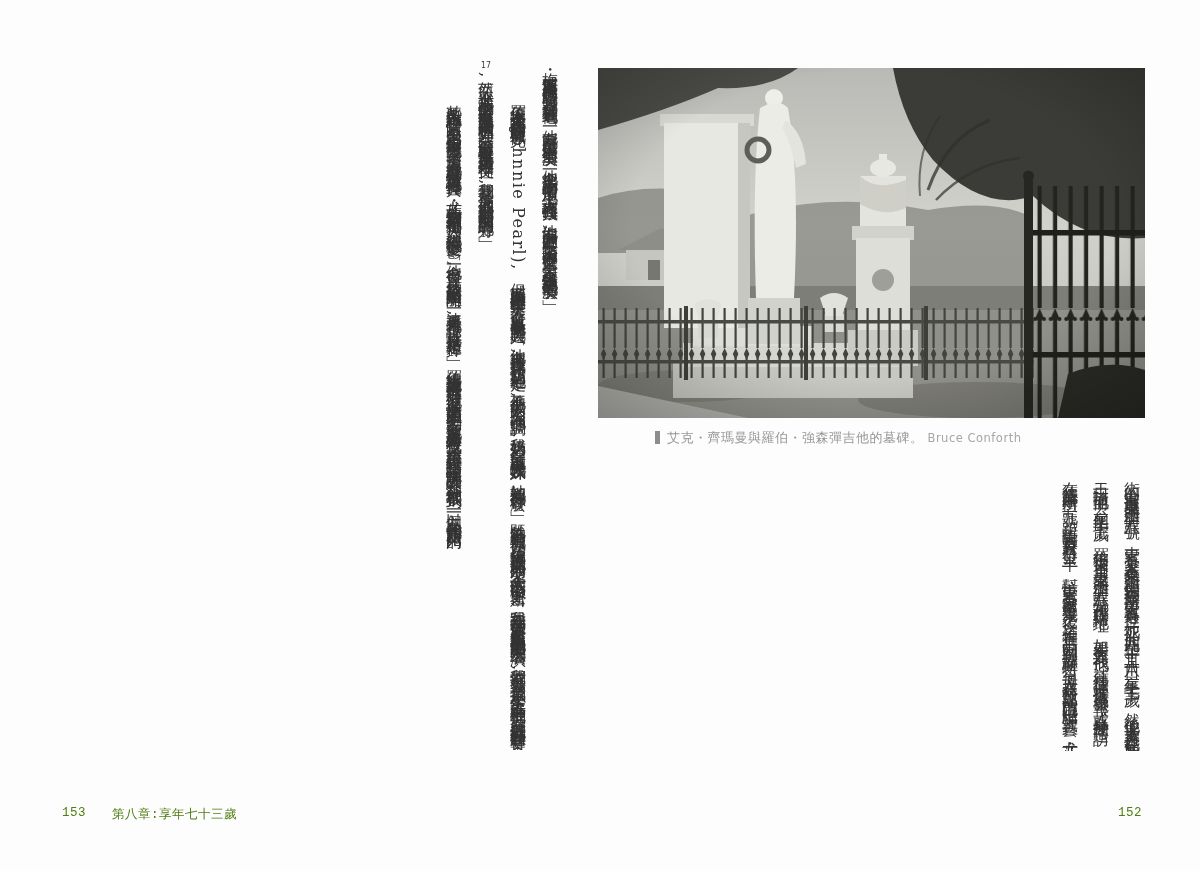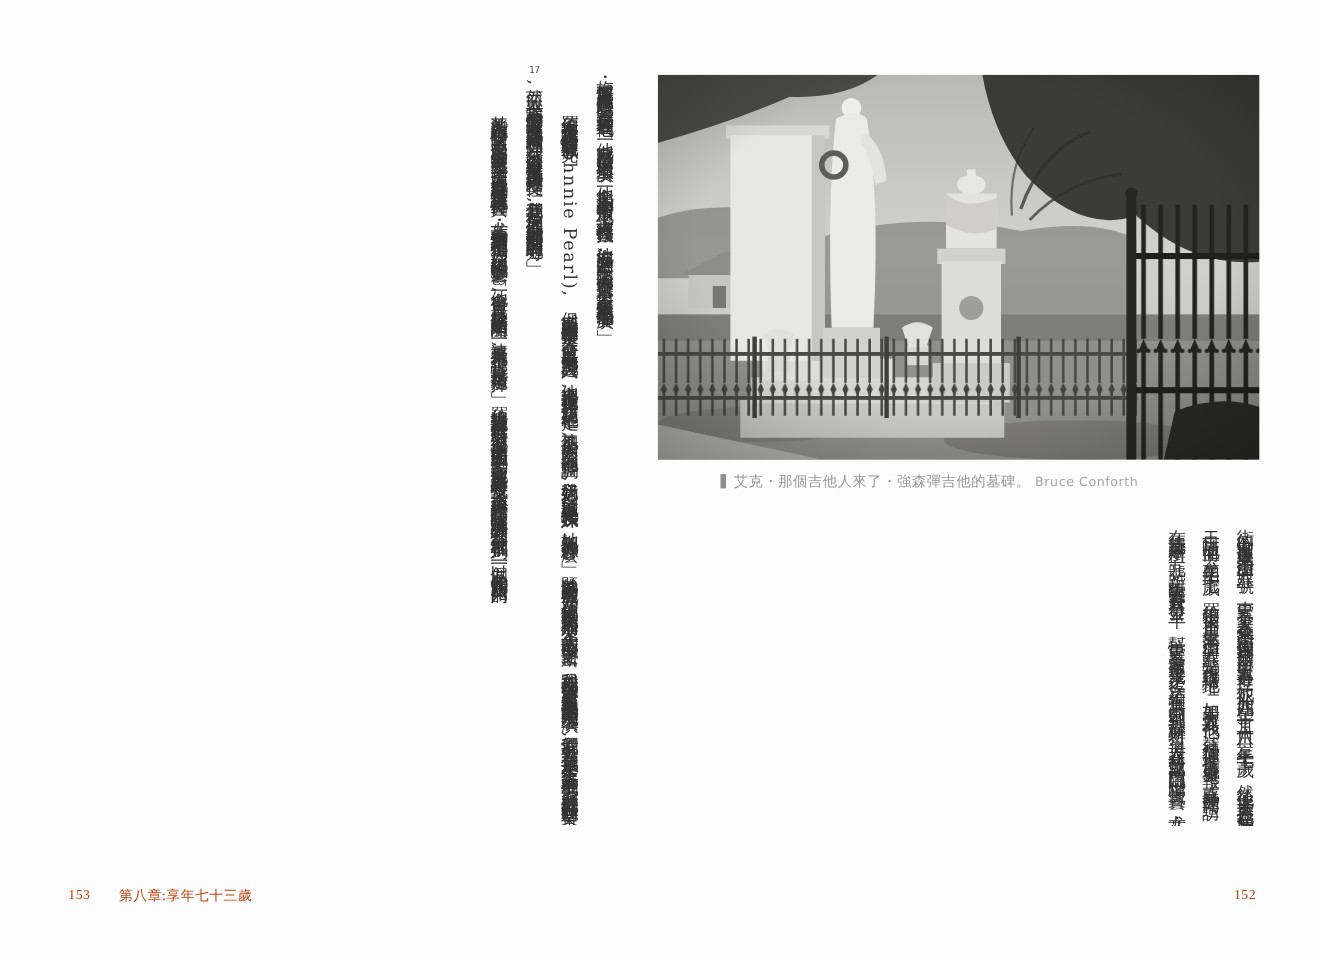--- a/index.html
+++ b/index.html
@@ -27,22 +27,22 @@
 
   
   .caption{position:absolute;left:598px;top:429px;width:547px;box-sizing:border-box;
            padding-left:57px;font-size:13px;color:#969696;letter-spacing:.5px;
            font-family:"DejaVu Sans","Liberation Sans",sans-serif;white-space:nowrap;}
   .caption .marker{display:inline-block;width:5px;height:13px;background:#8d8d8d;
                    margin-right:7px;vertical-align:-2px;}
   .caption .credit{font-size:11.5px;color:#a5a5a5;margin-left:4px;}
 
   
-  .footer{position:absolute;top:806px;font-size:12.5px;color:#c2410c;
-          font-family:Liberation Serif, serif;letter-spacing:.5px;}
+  .footer{position:absolute;top:806px;font-size:12.5px;color:#4d7c0f;
+          font-family:Liberation Mono, monospace;letter-spacing:.5px;}
   .footer-left{left:62px;display:flex;gap:26px;}
   .footer-right{right:58px;margin-left:25px;}
 </style>
 </head>
 <body>
 
 <div class="spread">
 
   <div class="vtext text-left">
       <p>梅・威廉斯跟親戚一起進城時,都會在這裡看到他。「他一向都是自己一個人在街上演奏。他會把一個小小的舊帽子放地上,讓人往裡面投錢。他沒有固定的聽眾,路過的人會停下來聽,但是不會有人特地跑來聽他演奏。」<span class="note">15</span></p>
@@ -150,21 +150,21 @@
         <rect x="426" y="112" width="9" height="238" fill="#262622"></rect>
         <circle cx="430.5" cy="108" r="5.5" fill="#262622"></circle>
         <path d="M470,306 Q510,290 547,302 L547,350 L460,350 Z" fill="#2a2a26"></path>
       </g>
 
       <rect width="547" height="350" fill="url(#vig)"></rect>
     </svg>
   </figure>
 
   <div class="caption">
-    <span class="marker"></span><span>艾克・那個吉他人來了・強森彈吉他的墓碑。</span><span class="credit">Bruce Conforth</span>
+    <span class="marker"></span><span>艾克・齊瑪曼與羅伯・強森彈吉他的墓碑。</span><span class="credit">Bruce Conforth</span>
   </div>
 
   <div class="vtext text-right">
       <p>街的公寓搬進東喬治亞街二八五號。史賓賽一家人在東喬治亞街住到查爾斯・史賓賽過世;他死於一九四〇年十一月二十八日,享年七十三歲。然後他太太莫麗也在一九四二年三月十二日隨他而去,享年四十七歲。羅伯後來一直用「東喬治亞街二八五號」當作聯絡地址。如果有人要找他,就往這個住址寄信或發電報,或直接登門造訪。凱莉住在德克薩斯街一二一九號,距離史賓賽家只有一公里半。幫忙史賓賽一家搬遷完畢之後,羅伯在三月中回到黑哲赫斯特,每週六在科派亞郡法院門口階梯上賣藝。尤菈・</p>
     </div>
 
   <div class="footer footer-left">
     <span>153</span>
     <span>第八章:享年七十三歲</span>
   </div>

